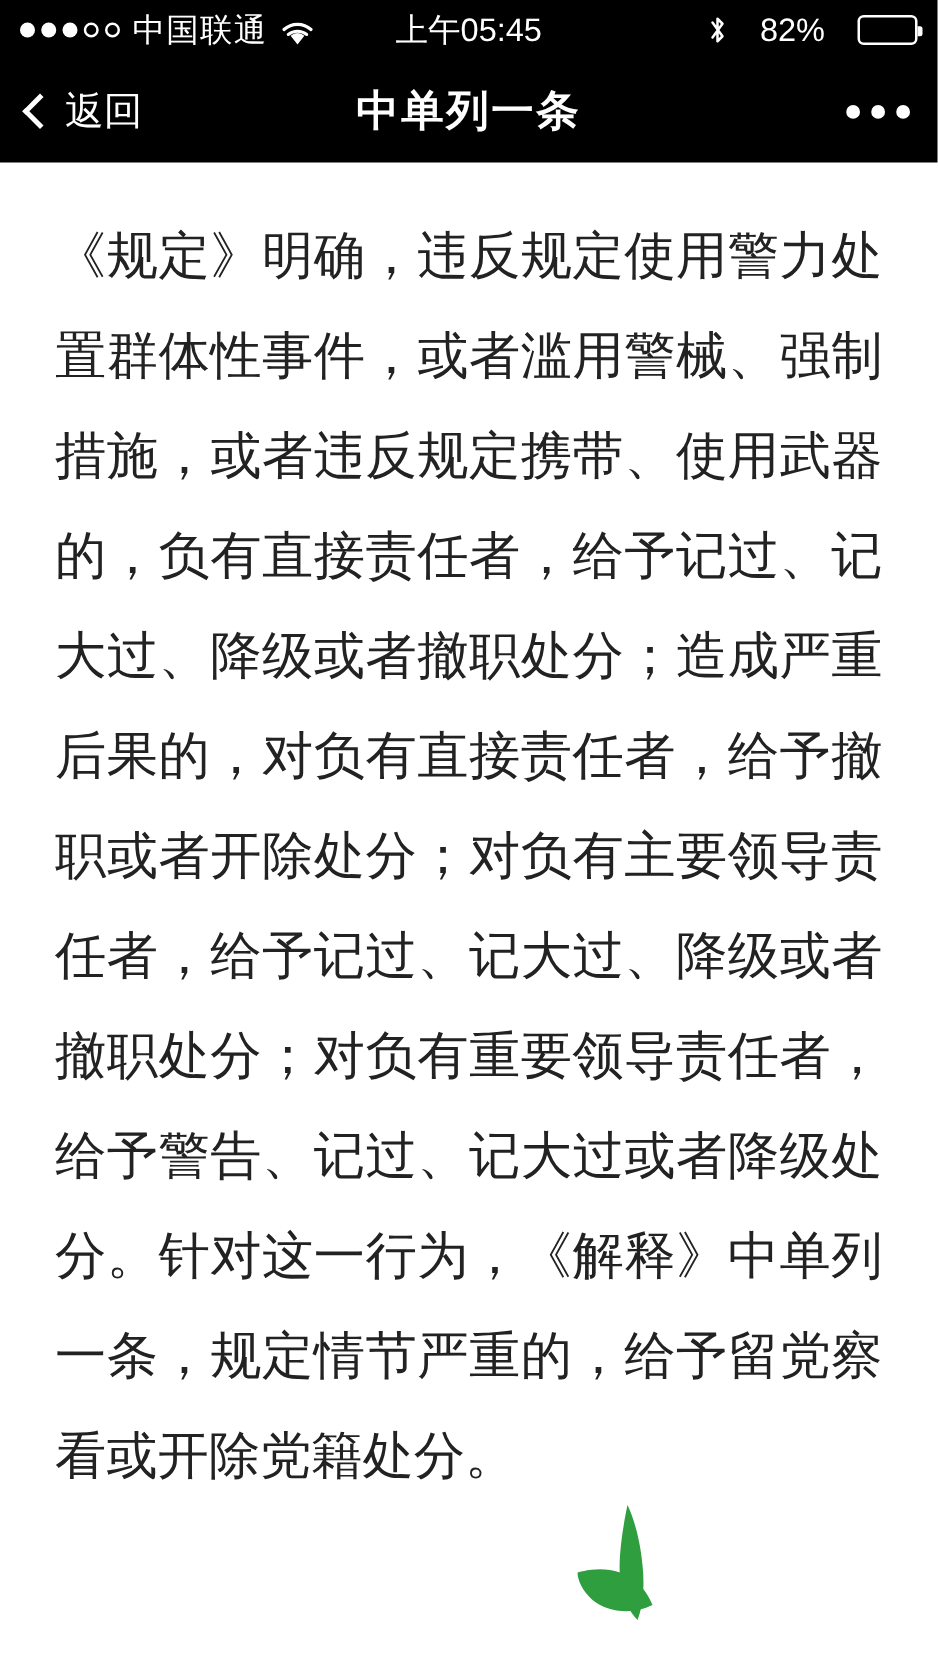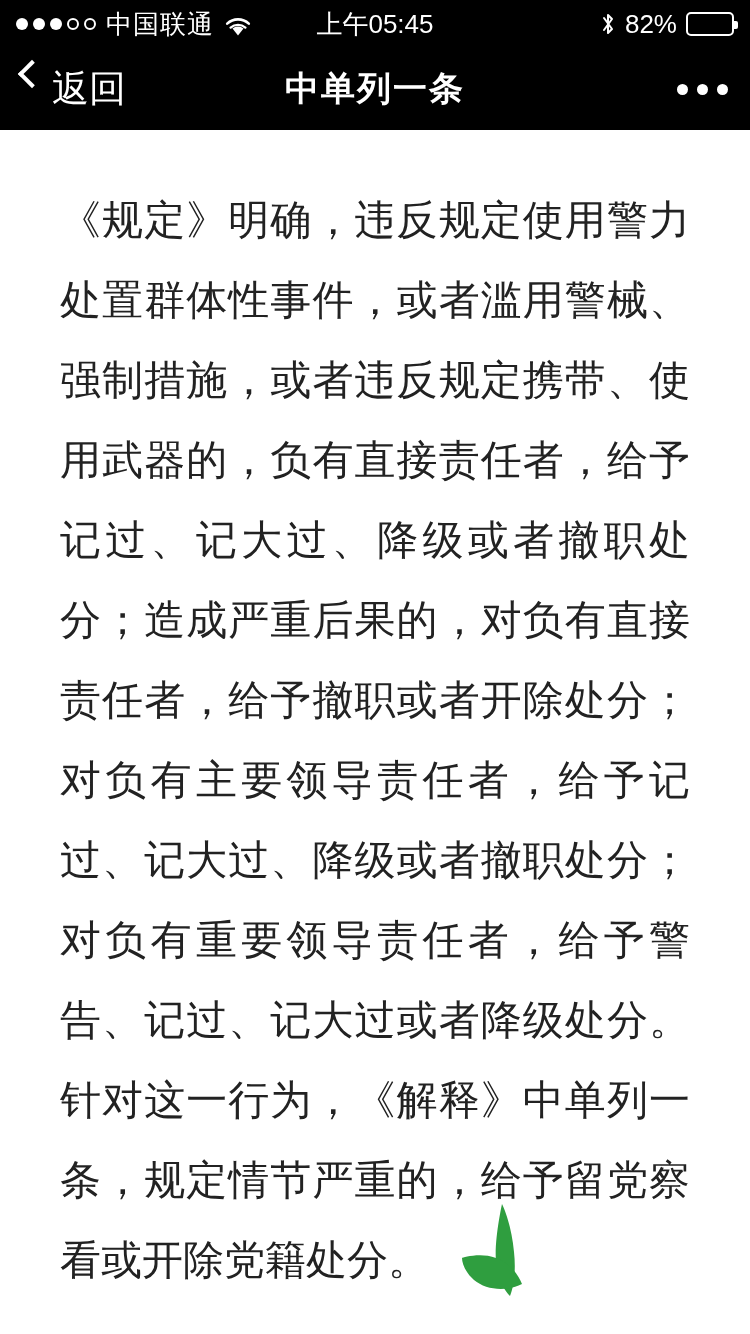--- a/index.html
+++ b/index.html
@@ -64,21 +64,21 @@
     left: 0;
     right: 0;
     text-align: center;
     font-size: 26px;
     pointer-events: none;
   }
   .status-right {
     margin-left: auto;
     display: flex;
     align-items: center;
-    gap: 9px;
+    gap: 26px;
     z-index: 2;
   }
   .bt-icon {
     width: 16px;
     height: 24px;
   }
   .battery-pct {
     font-size: 26px;
   }
   .battery {
@@ -112,23 +112,23 @@
     background: #000000;
     color: #ffffff;
     display: flex;
     align-items: center;
     padding: 0 22px;
     box-sizing: border-box;
     position: relative;
   }
   .nav-back {
     display: flex;
-    align-items: flex-start;
+    align-items: center;
     gap: 8px;
-    font-size: 37px;
+    font-size: 31px;
     z-index: 2;
   }
   .chev {
     display: inline-block;
     width: 16px;
     height: 16px;
     border-left: 4px solid #ffffff;
     border-bottom: 4px solid #ffffff;
     transform: rotate(45deg);
     margin-right: 2px;
@@ -160,21 +160,21 @@
 
   
   .article {
     padding: 34px 44px 0 44px;
     box-sizing: border-box;
     position: relative;
     height: calc(1334px - 48px - 82px);
     overflow: hidden;
   }
   .article p {
-    margin: 16px;
+    margin: 0;
     font-size: 41px;
     line-height: 80px;
     color: #222222;
     text-align: justify;
     font-family: "DejaVu Sans", sans-serif;
     letter-spacing: 0px;
   }
 
   
   .leaf {

